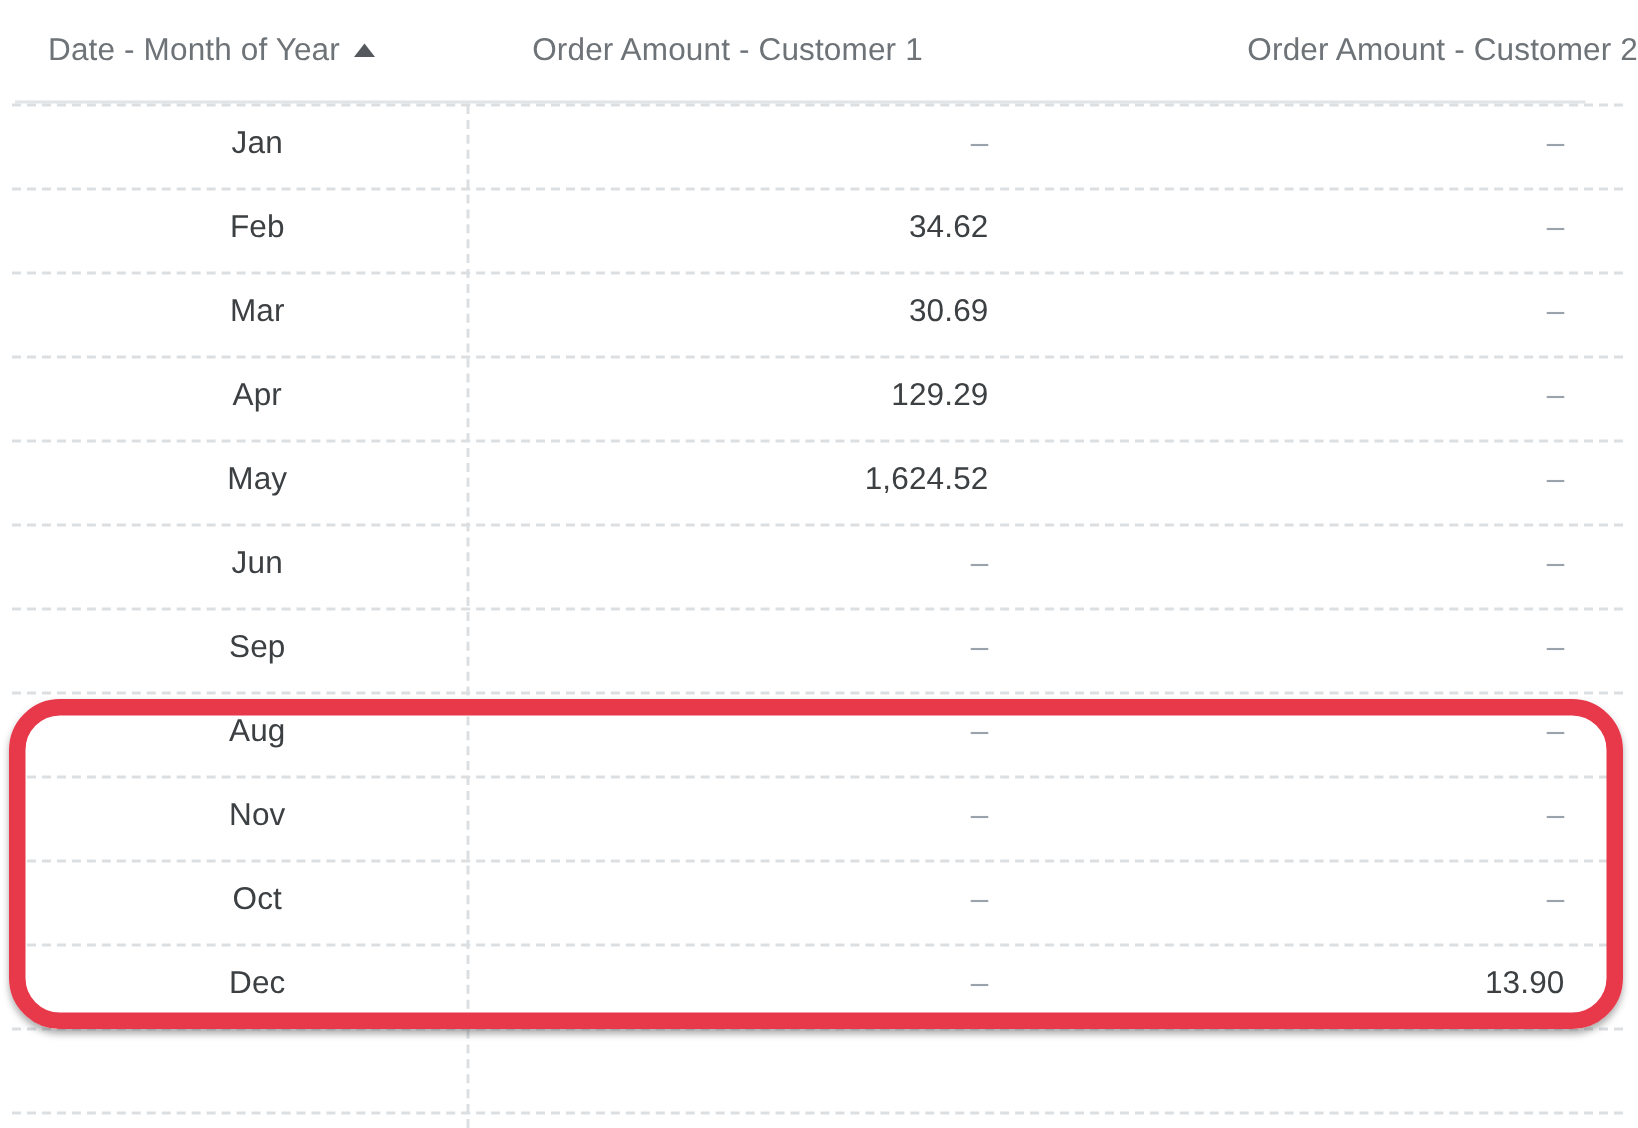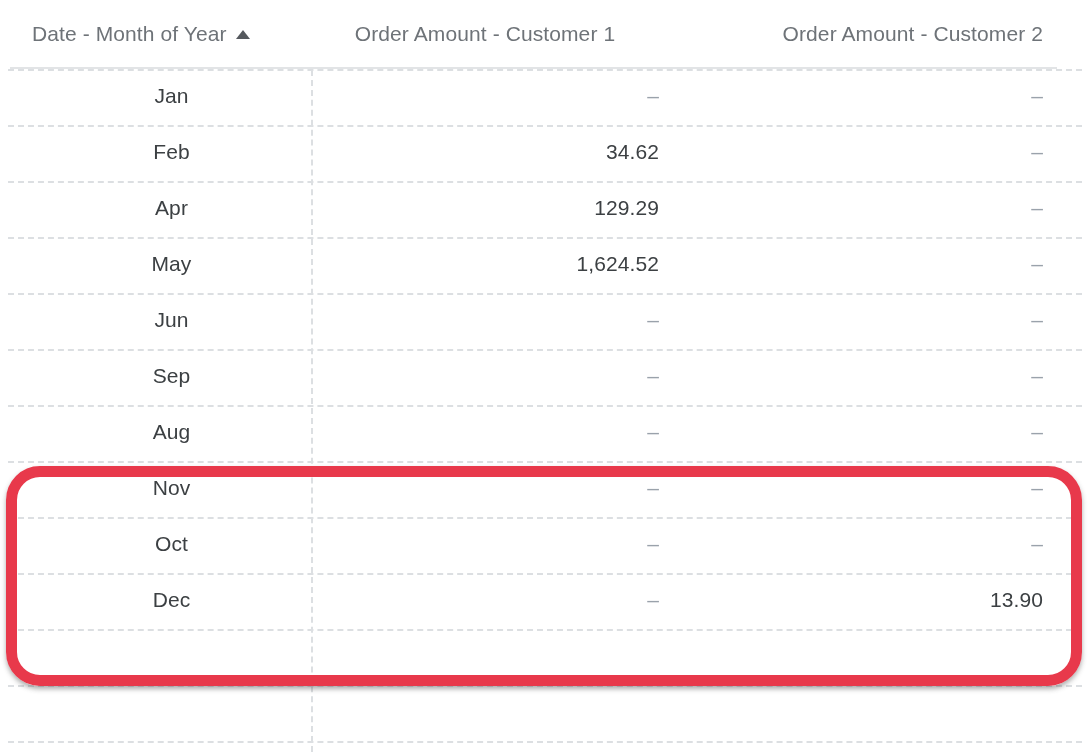--- a/index.html
+++ b/index.html
@@ -55,21 +55,20 @@
   .head-date .head-cell-inner {
     text-align: left;
     padding-left: 32px;
   }
   .head-c1 .head-cell-inner {
     text-align: center;
     padding-right: 24px;
   }
   .head-c2 .head-cell-inner {
     text-align: right;
-    padding-right: 49px;
   }
   .sort-caret {
     display: inline-block;
     margin-left: 9px;
     width: 0;
     height: 0;
     border-left: 7px solid transparent;
     border-right: 7px solid transparent;
     border-bottom: 9px solid #55595e;
     vertical-align: 2px;
@@ -199,20 +198,31 @@
           </td>
           <td class="cell-c1">
             <span class="cell-inner">34.62</span>
           </td>
           <td class="cell-c2">
             <span class="cell-inner null-dash">–</span>
           </td>
         </tr>
         <tr class="body-row">
           <td class="cell-date">
+            <span class="cell-inner">Mar</span>
+          </td>
+          <td class="cell-c1">
+            <span class="cell-inner">30.69</span>
+          </td>
+          <td class="cell-c2">
+            <span class="cell-inner null-dash">–</span>
+          </td>
+        </tr>
+        <tr class="body-row">
+          <td class="cell-date">
             <span class="cell-inner">Apr</span>
           </td>
           <td class="cell-c1">
             <span class="cell-inner">129.29</span>
           </td>
           <td class="cell-c2">
             <span class="cell-inner null-dash">–</span>
           </td>
         </tr>
         <tr class="body-row">

